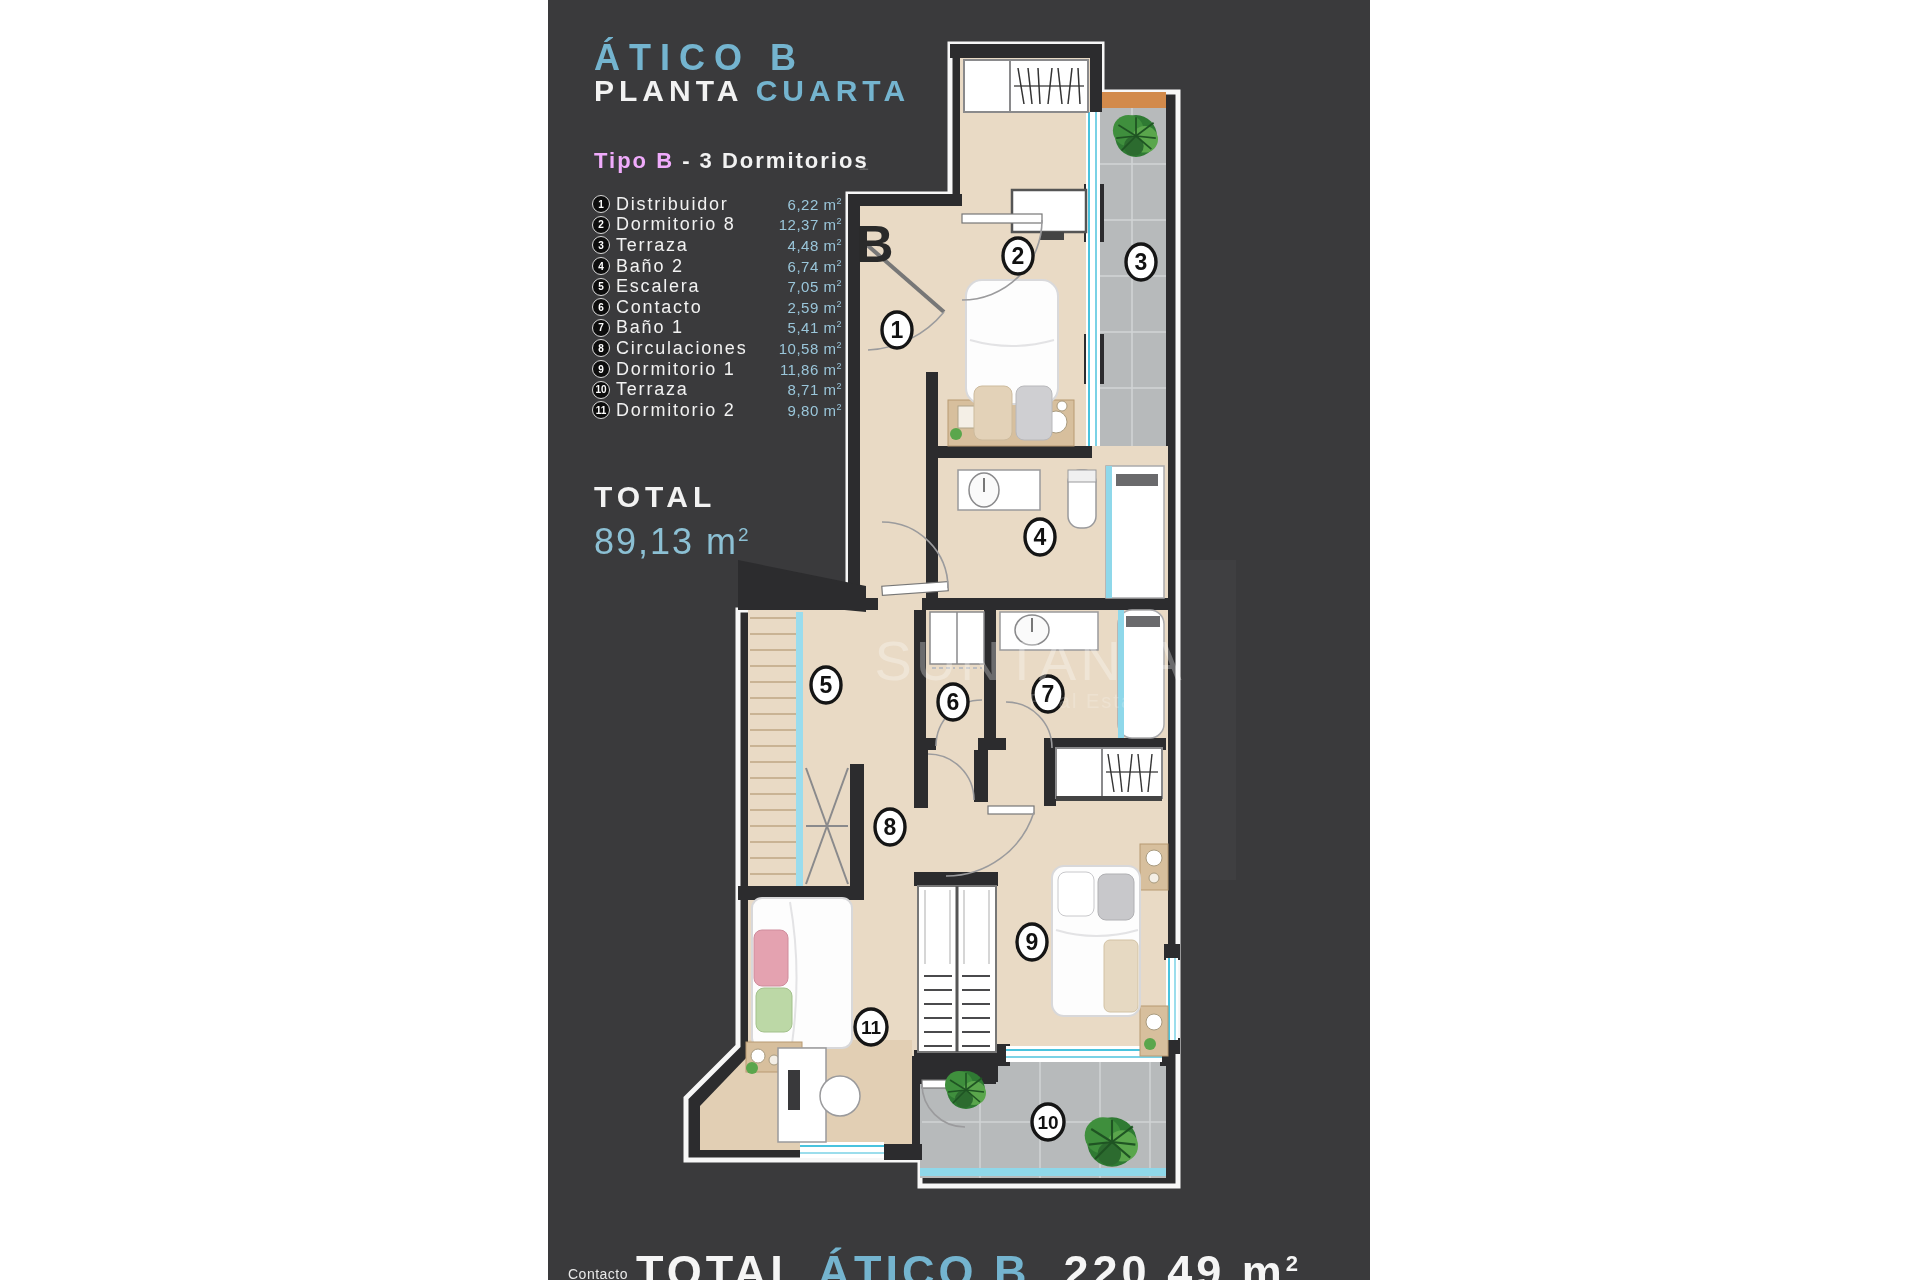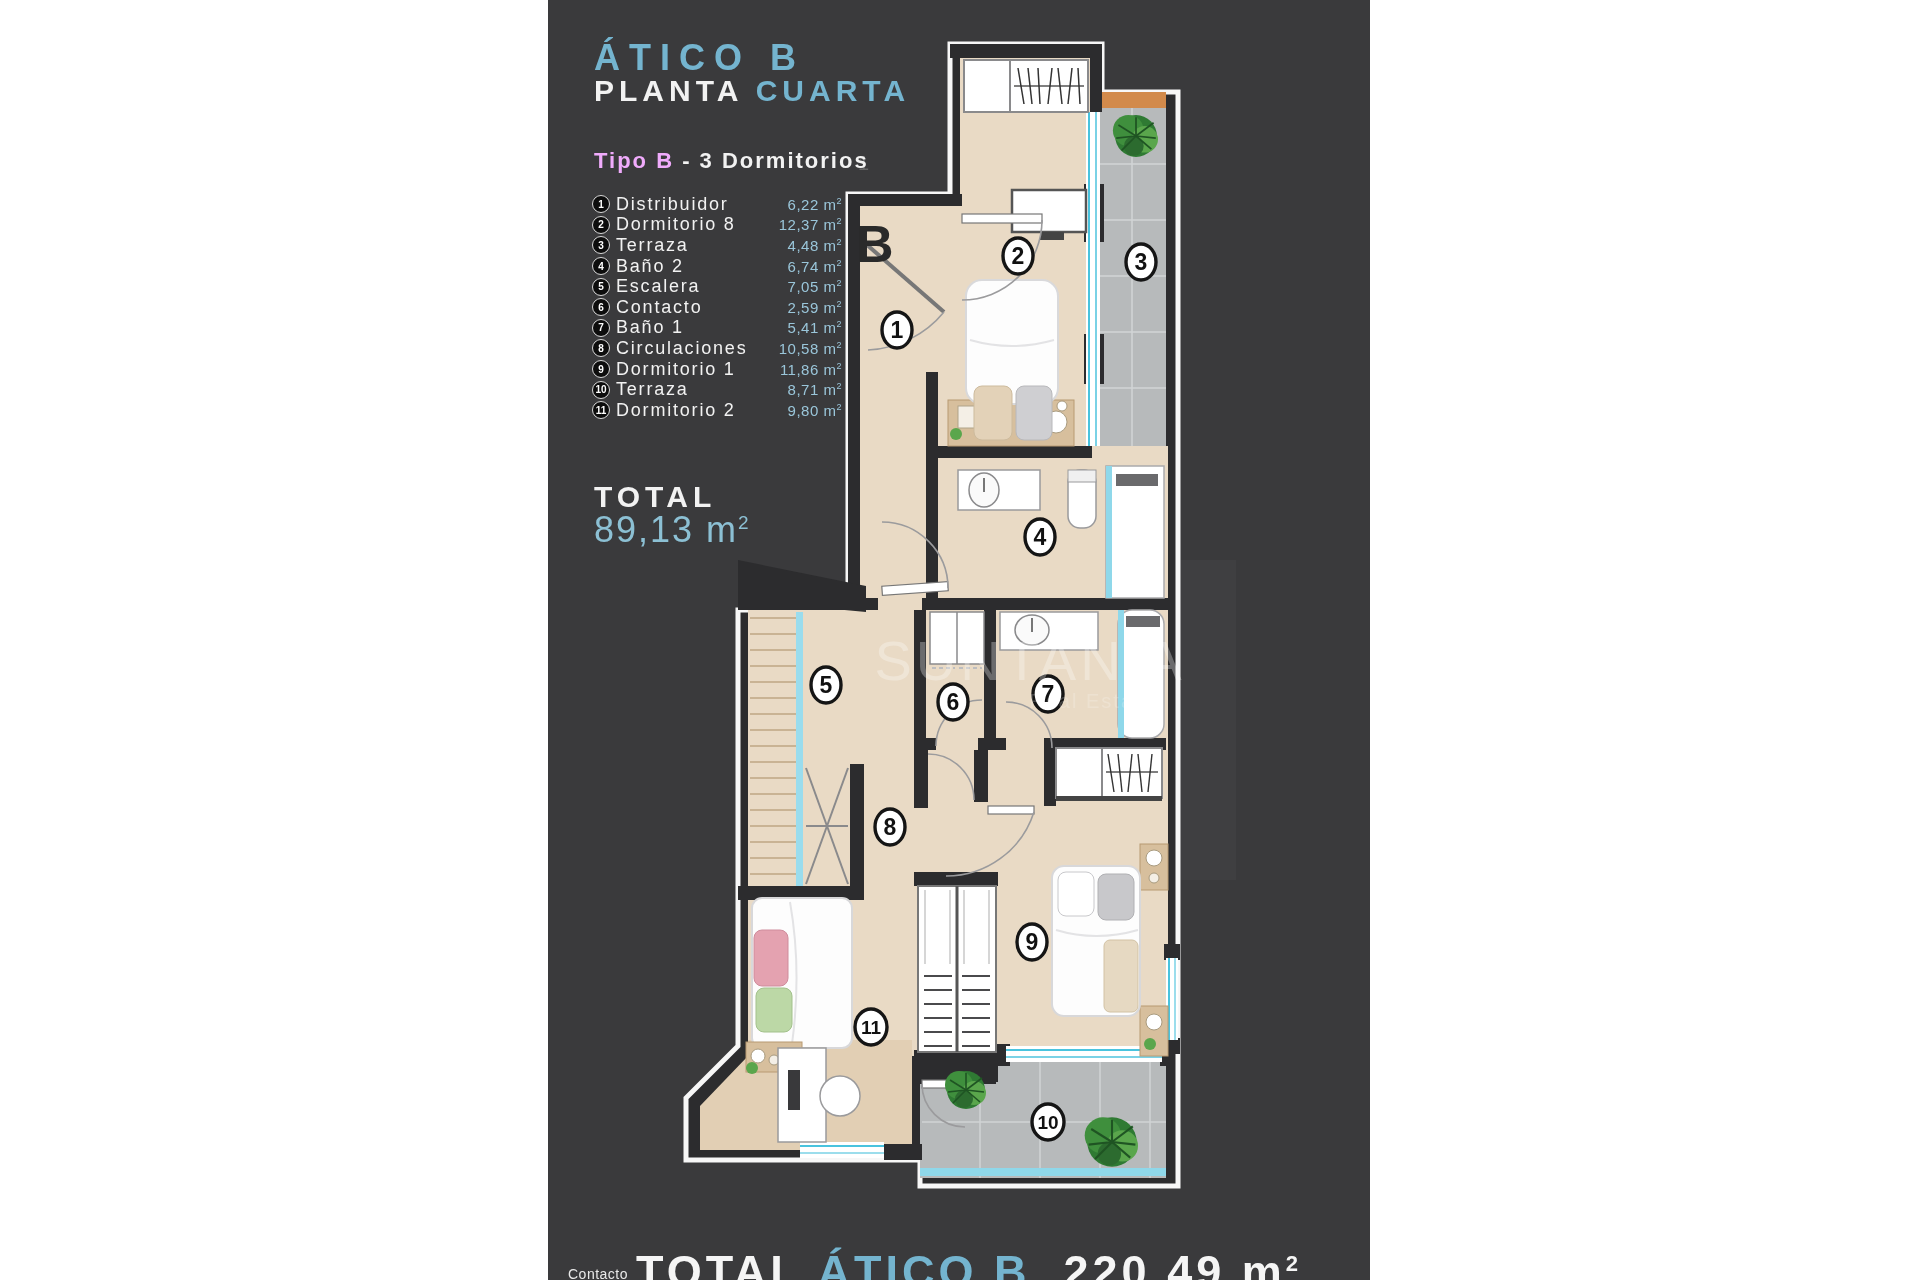--- a/index.html
+++ b/index.html
@@ -18,21 +18,21 @@
   .legend{position:absolute;left:44px;top:194px;width:250px;}
   .legend .row{display:flex;align-items:center;height:20.6px;}
   .bullet{flex:0 0 auto;width:16px;height:16px;border-radius:50%;background:#0d0d0d;border:1px solid #d8d8d8;
           color:#ffffff;font-size:10px;font-weight:700;display:flex;align-items:center;justify-content:center;margin-right:6px;}
   .legend .lbl{font-size:18px;letter-spacing:1.8px;color:#f2f2f2;white-space:nowrap;}
   .legend .val{margin-left:auto;font-size:15px;letter-spacing:.5px;color:#9ac6da;white-space:nowrap;text-align:center;}
   .legend .val sup{font-size:9px;}
 
   .totalblk{position:absolute;left:46px;top:482px;}
   .totalblk .tl{font-size:30px;font-weight:700;letter-spacing:5px;color:#f2f2f2;line-height:1;}
-  .totalblk .tv{font-size:36px;letter-spacing:2px;color:#8cc0d4;line-height:1;}
+  .totalblk .tv{font-size:36px;letter-spacing:2px;color:#8cc0d4;line-height:1;margin-top:12px;}
   .totalblk .tv sup{font-size:19px;}
 
   .footer{position:absolute;left:421px;top:1246px;transform:translateX(-50%);white-space:nowrap;
           font-size:45px;font-weight:700;letter-spacing:4px;color:#f5f5f5;}
   .footer .acc{color:#74b4cf;}
   .footer sup{font-size:22px;}
 
   .contact{position:absolute;left:20px;top:1266px;font-size:14px;color:#e9e9e9;letter-spacing:.5px;}
 
   #plansvg{position:absolute;left:0;top:0;}

